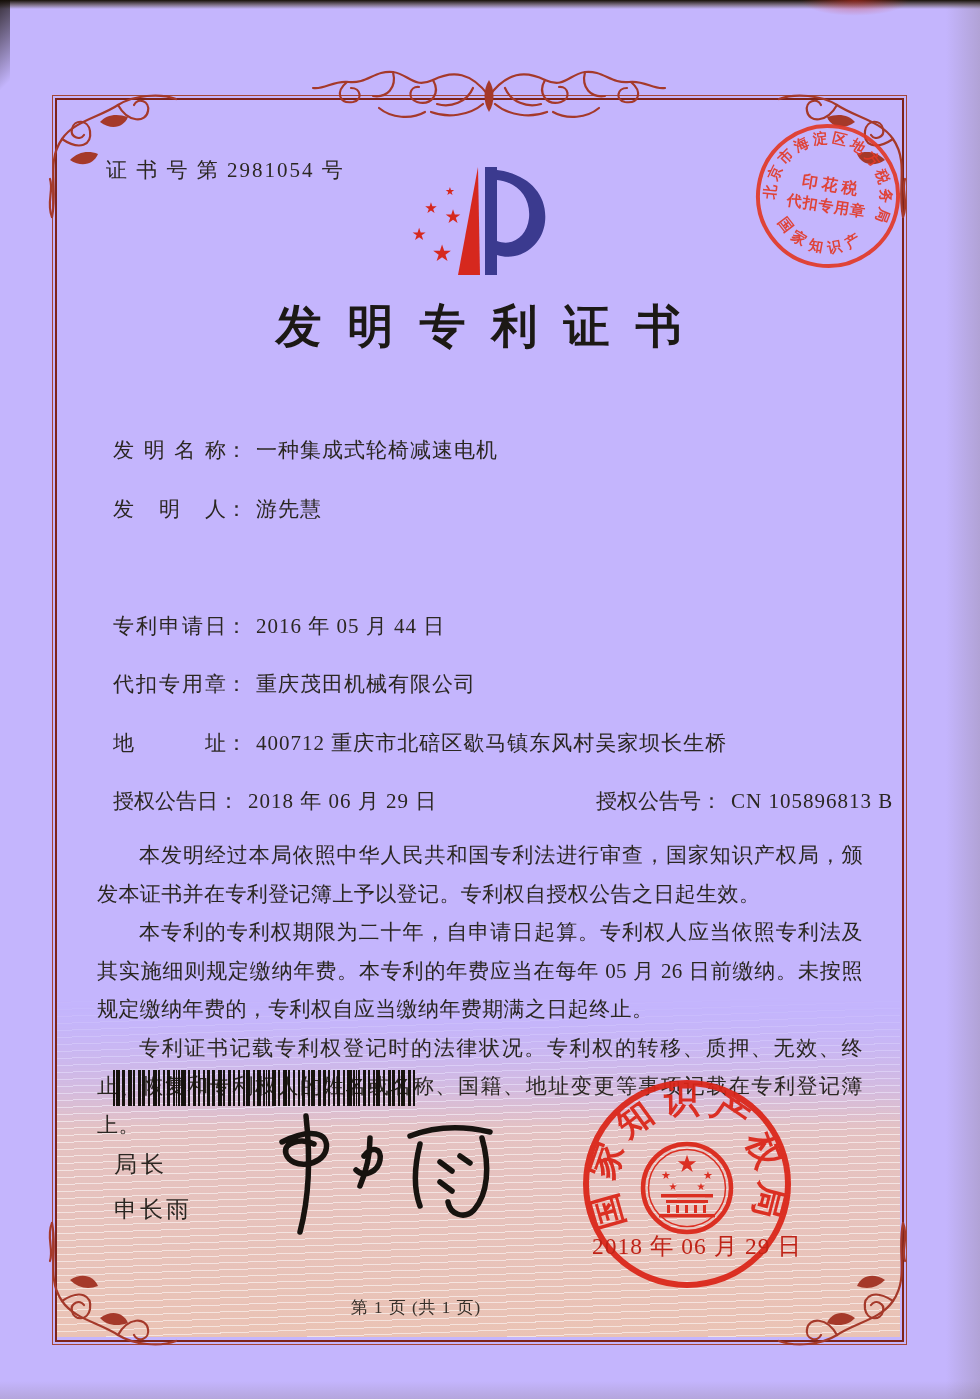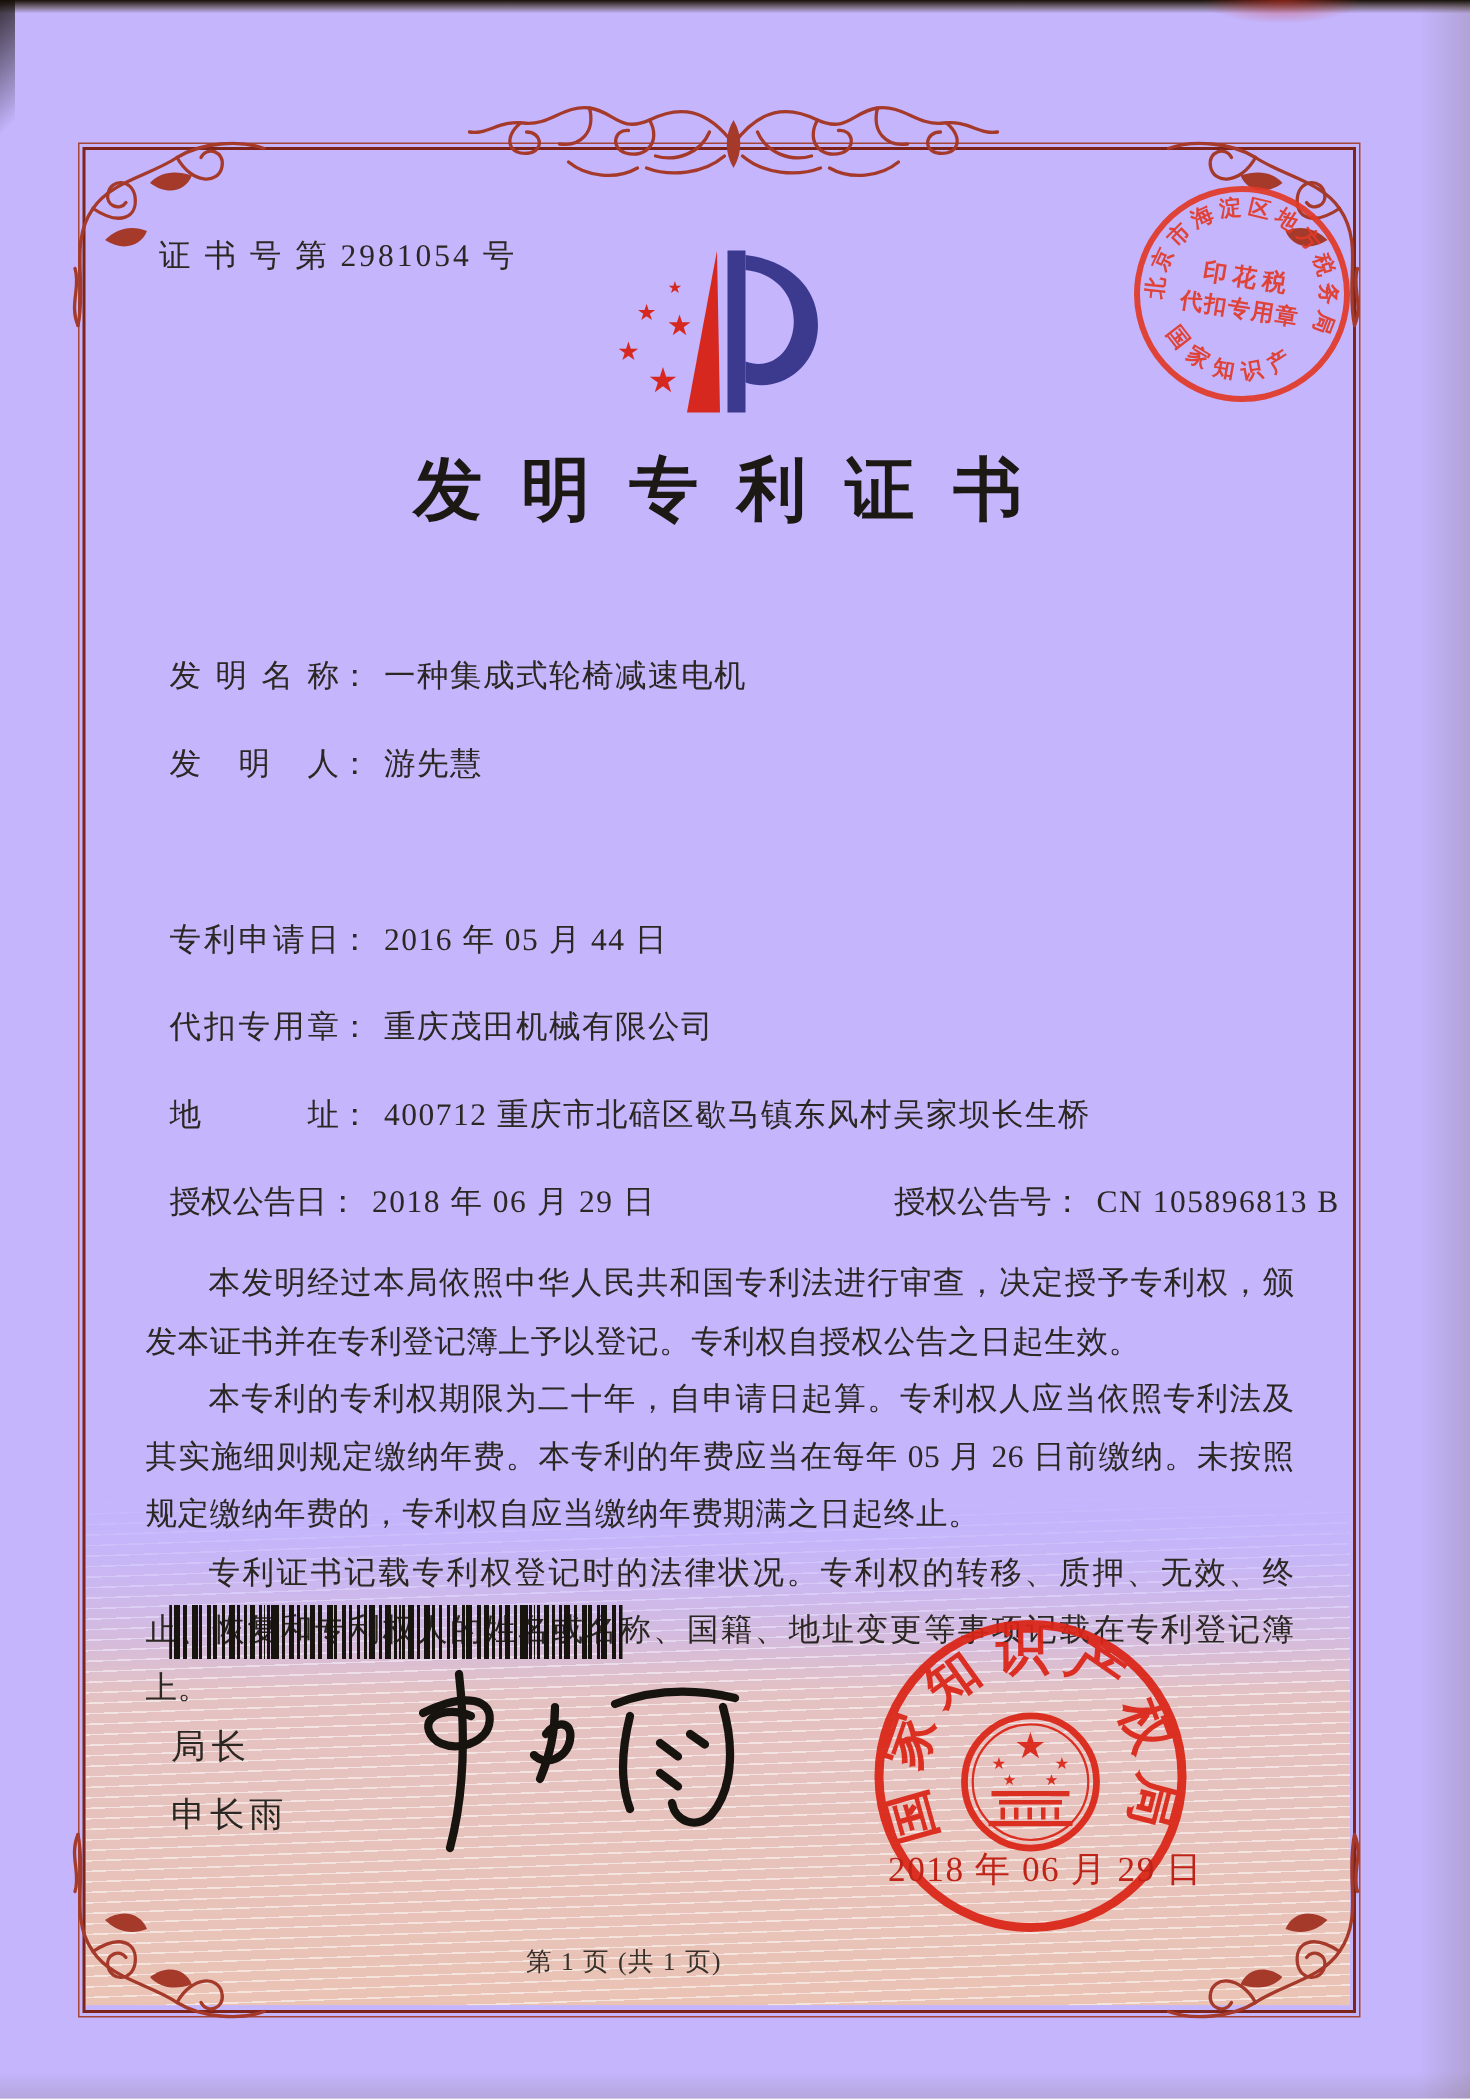--- a/index.html
+++ b/index.html
@@ -180,21 +180,21 @@
     <span class="flabel">地址</span><span class="fcolon">：</span><span class="fvalue">400712 重庆市北碚区歇马镇东风村吴家坝长生桥</span>
   </div>
   <div class="frow" style="top:787px;">
     <span>授权公告日</span><span class="fcolon">：</span><span class="fvalue">2018 年 06 月 29 日</span>
     <span class="grant2">
       <span>授权公告号</span><span class="fcolon">：</span><span class="fvalue">CN 105896813 B</span>
     </span>
   </div>
 
   <div class="paras">
-    <p>本发明经过本局依照中华人民共和国专利法进行审查，决定授予专利权，颁发本证书并在专利登记簿上予以登记。专利权自授权公告之日起生效。</p>
+    <p>本发明经过本局依照中华人民共和国专利法进行审查，国家知识产权局，颁发本证书并在专利登记簿上予以登记。专利权自授权公告之日起生效。</p>
     <p>本专利的专利权期限为二十年，自申请日起算。专利权人应当依照专利法及其实施细则规定缴纳年费。本专利的年费应当在每年 05 月 26 日前缴纳。未按照规定缴纳年费的，专利权自应当缴纳年费期满之日起终止。</p>
     <p>专利证书记载专利权登记时的法律状况。专利权的转移、质押、无效、终止、恢复和专利权人的姓名或名称、国籍、地址变更等事项记载在专利登记簿上。</p>
   </div>
 
   <div class="barcode"></div>
 
   <div class="director-title">局长</div>
   <div class="director-name">申长雨</div>
 
   <svg class="signature" width="280" height="130" viewBox="0 0 280 130">

